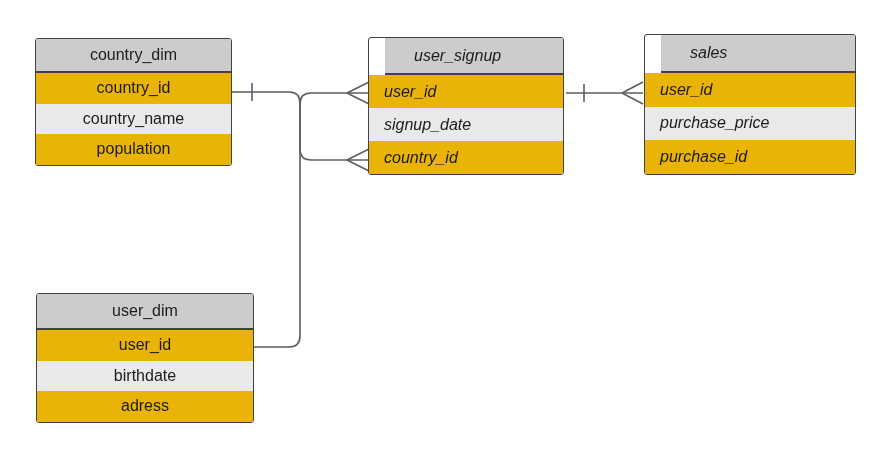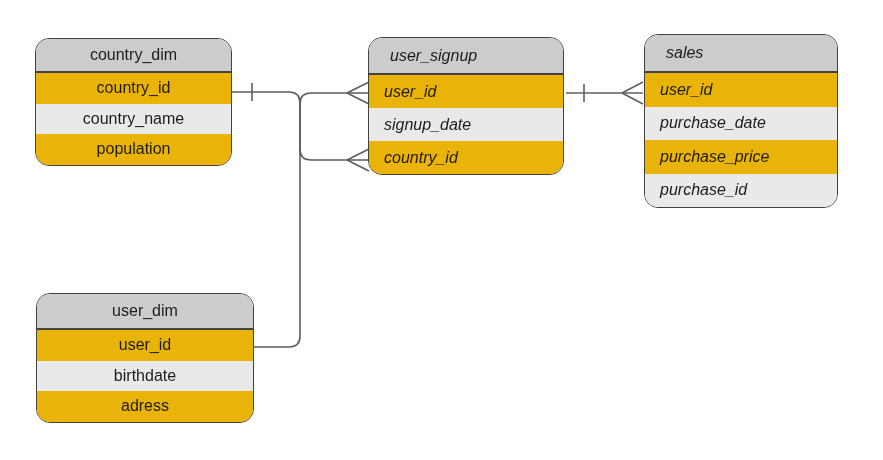--- a/index.html
+++ b/index.html
@@ -13,49 +13,49 @@
     overflow:hidden;
   }
   .wires{
     position:absolute;left:0;top:0;width:883px;height:460px;
   }
   .wire{fill:none;stroke:#5e5e5e;stroke-width:1.6;stroke-linejoin:round;stroke-linecap:butt;}
   .entity{
     position:absolute;
     box-sizing:border-box;
     border:1.5px solid #424242;
-    border-radius:14px;
+    border-radius:3px;
     background:#ffffff;
     overflow:hidden;
   }
   .entity .hdr{
     background:#cccccc;
     border-bottom:2px solid #424242;
     box-sizing:border-box;
     display:flex;align-items:center;justify-content:center;
   }
   .entity .row{
     display:flex;align-items:center;justify-content:center;
     background:#eab308;
     box-sizing:border-box;
   }
   
   .entity .row:nth-child(odd){background:#e9e9e9;}
   
   .entity.fact{font-style:italic;}
-  .entity.fact .hdr{justify-content:flex-start;padding-left:21px;}
+  .entity.fact .hdr{justify-content:flex-start;padding-left:29px;margin-left:16px;}
   .entity.fact .row{justify-content:flex-start;padding-left:15px;}
   
   .t-cd{left:35px;top:38px;width:197px;}
   .t-cd .hdr{height:34px;}  .t-cd .row{height:30.5px;}
   .t-ud{left:36px;top:293px;width:218px;}
   .t-ud .hdr{height:36px;}  .t-ud .row{height:30.5px;}
   .t-us{left:368px;top:37px;width:196px;}
   .t-us .hdr{height:37px;}  .t-us .row{height:33px;}
-  .t-sa{left:644px;top:34px;width:194px;}
+  .t-sa{left:644px;top:34px;width:212px;}
   .t-sa .hdr{height:38px;}  .t-sa .row{height:33.5px;}
 </style>
 </head>
 <body>
 
 <div class="canvas">
 
   <svg class="wires" viewBox="0 0 883 460" xmlns="http://www.w3.org/2000/svg">
 
     <g>
@@ -115,23 +115,20 @@
       <span>country_id</span>
     </div>
   </div>
 
   <div class="entity fact t-sa">
     <div class="hdr">sales</div>
     <div class="row">
       <span>user_id</span>
     </div>
     <div class="row">
-      <span>purchase_date</span>
-    </div>
-    <div class="row">
       <span>purchase_price</span>
     </div>
     <div class="row">
       <span>purchase_id</span>
     </div>
   </div>
 
 </div>
 
 </body></html>

